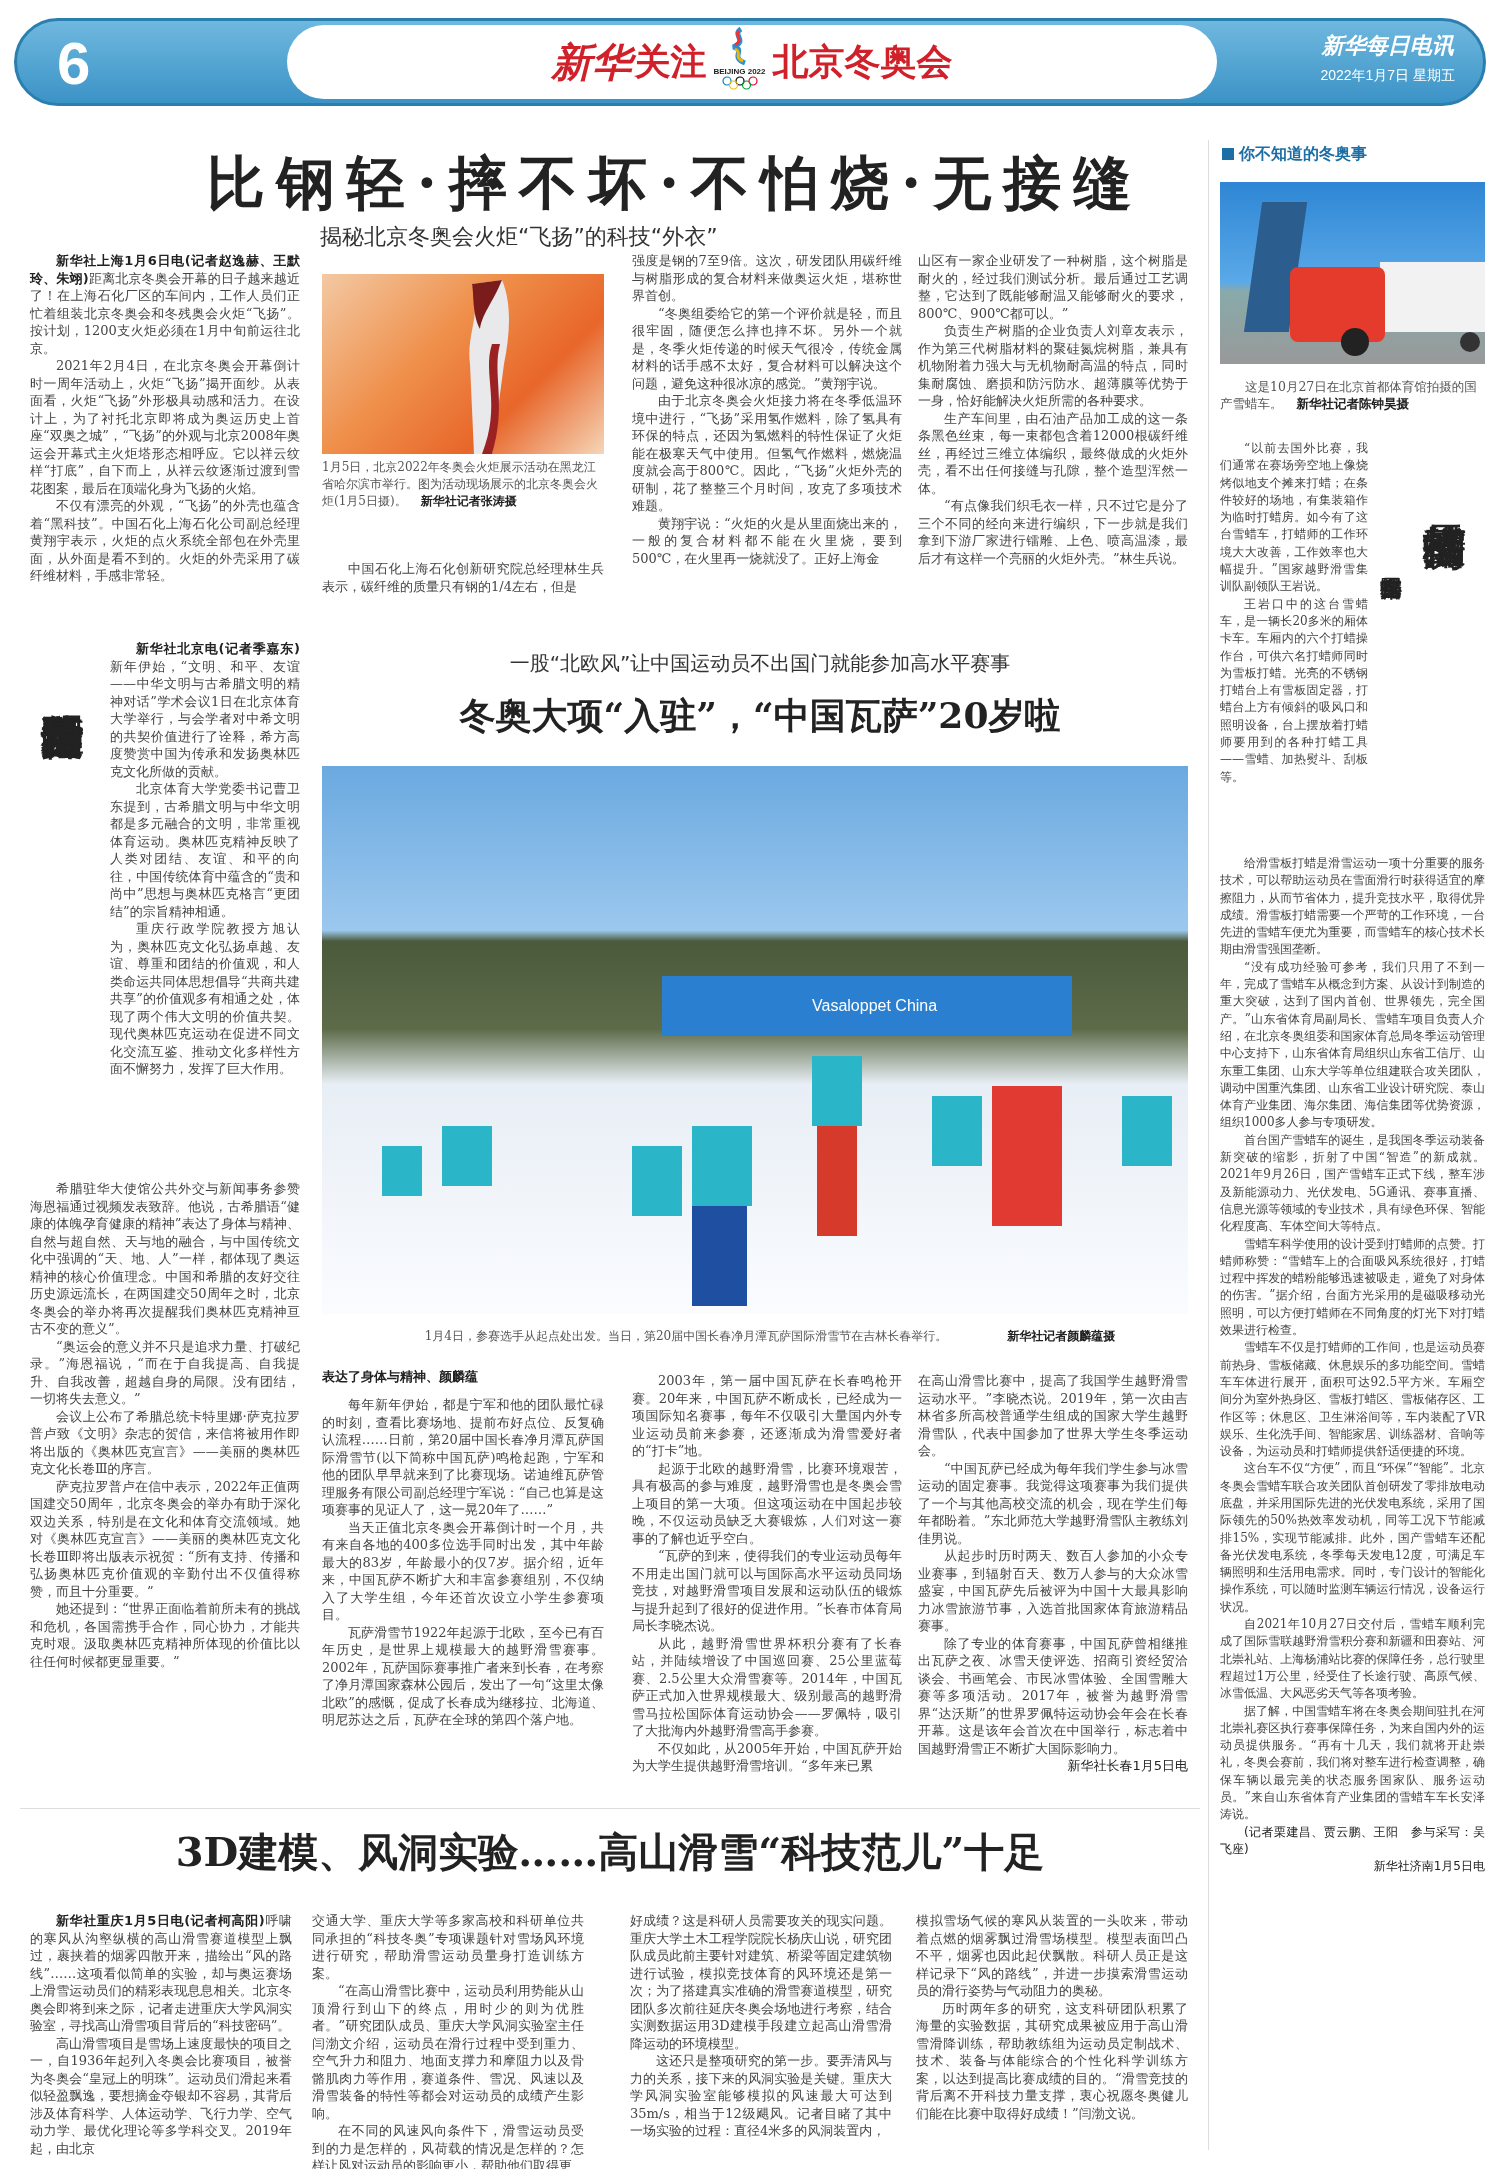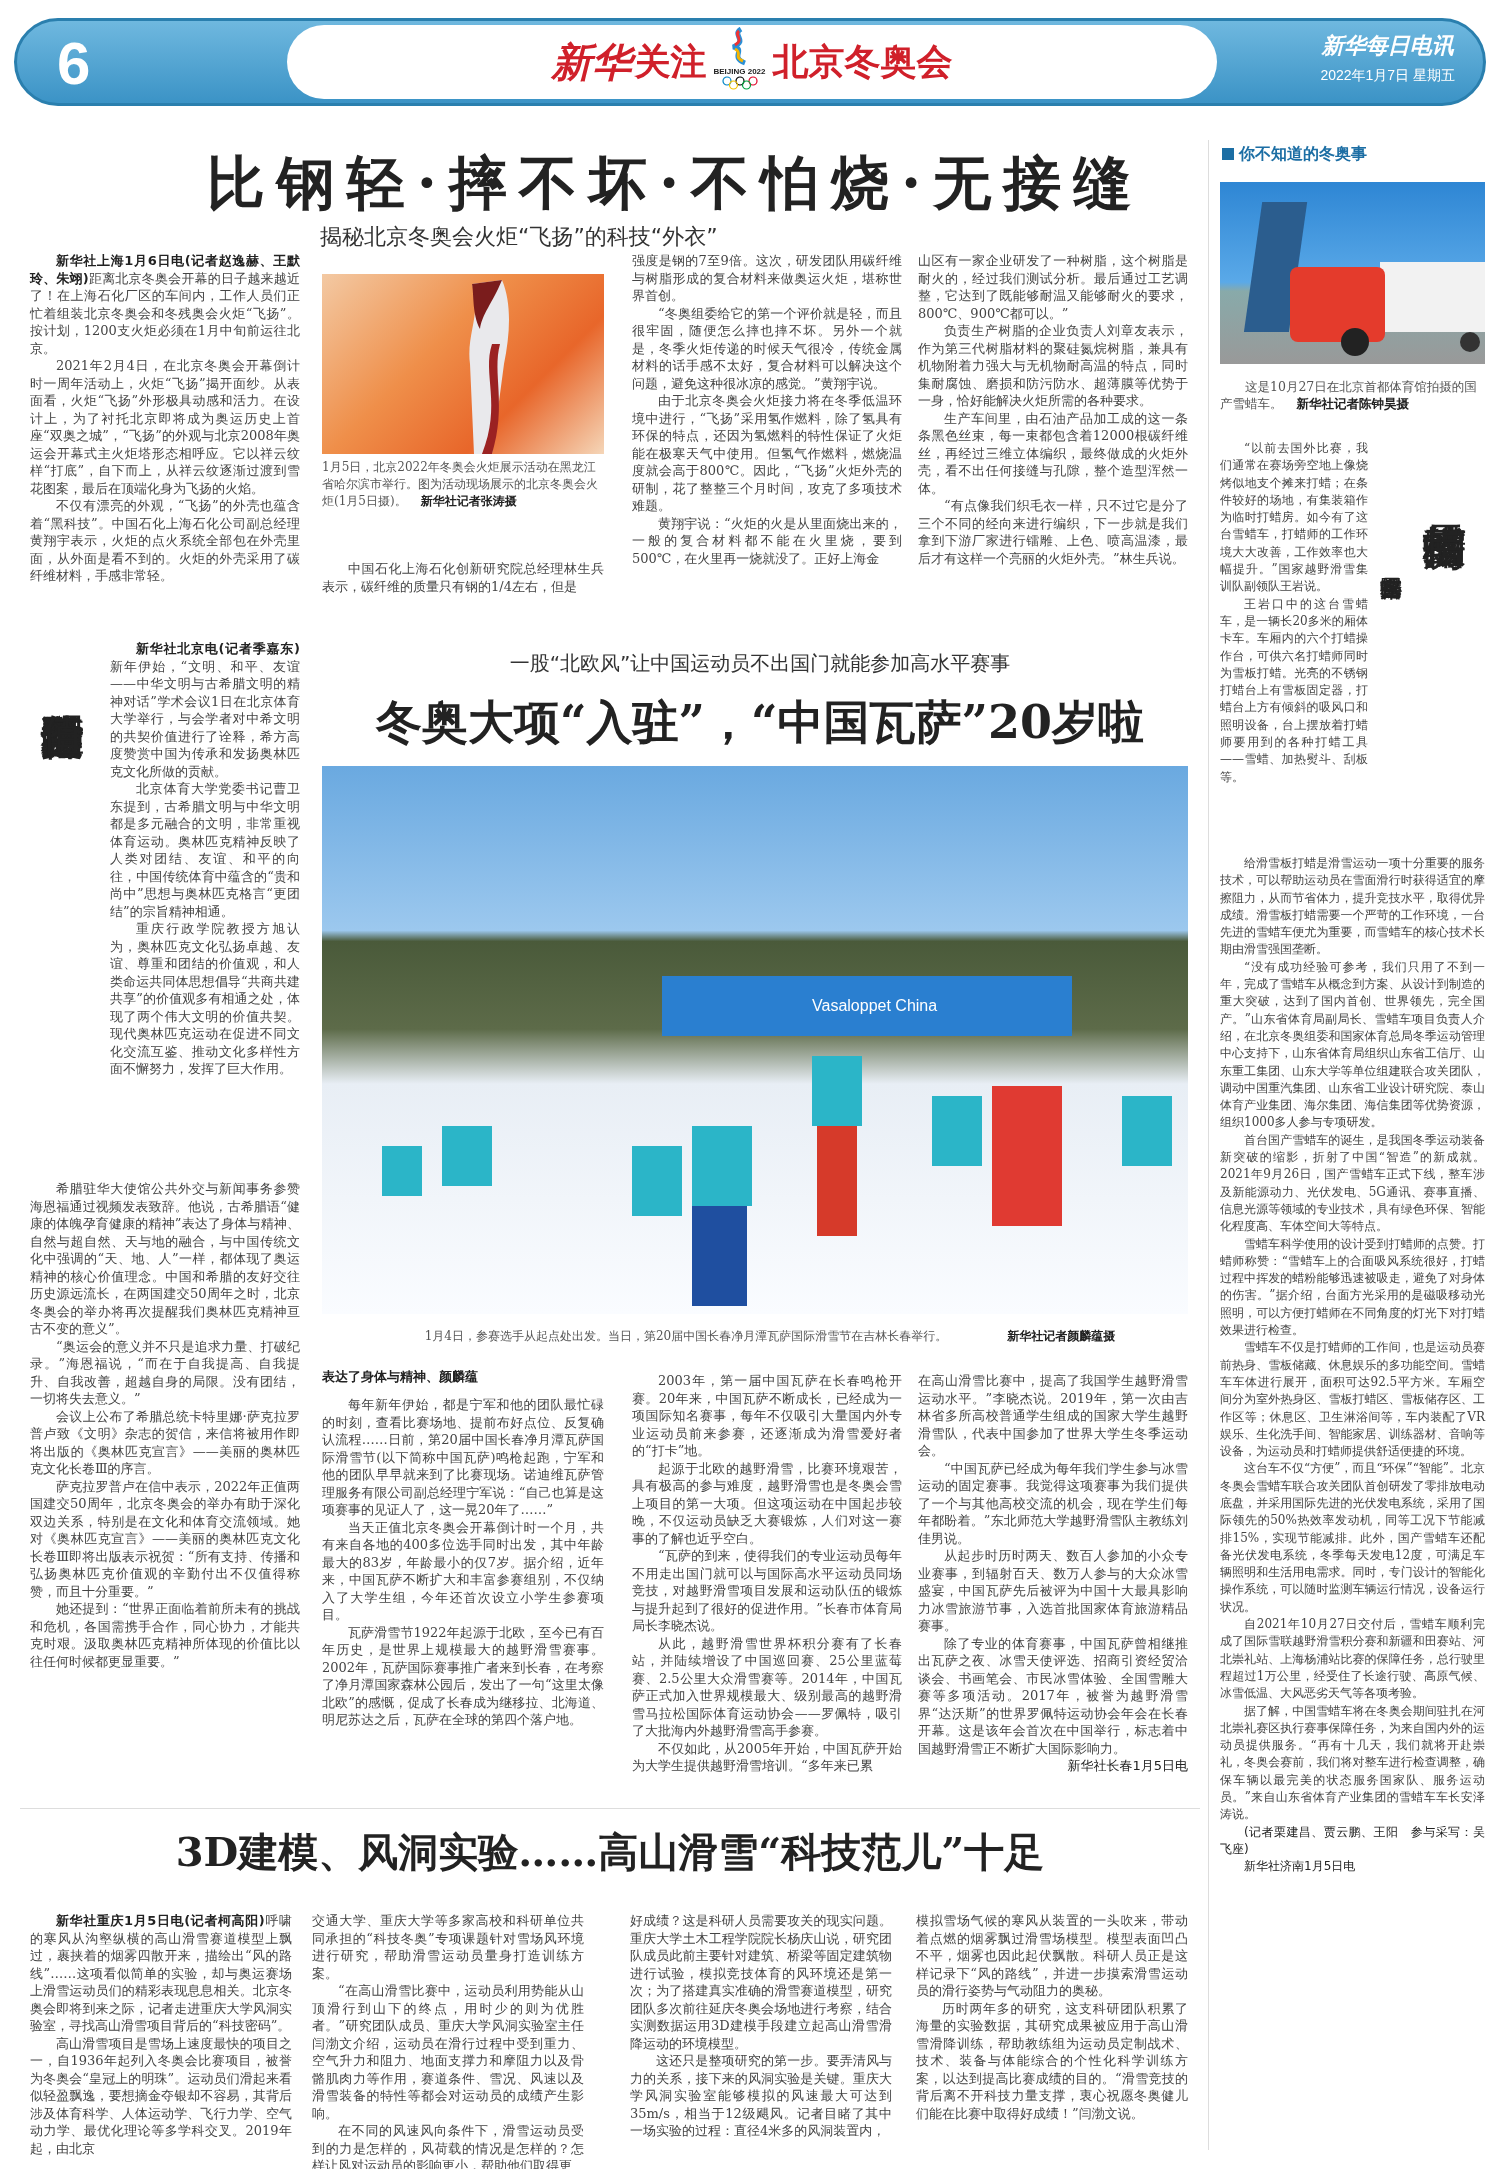--- a/index.html
+++ b/index.html
@@ -27,21 +27,21 @@
 
   .photo { background: #ccc; overflow: hidden; padding-left: 20px; }
   .caption { font-size: 12px; line-height: 17px; color: #555; }
   .caption .credit { font-family: "DejaVu Sans", sans-serif; font-weight: bold; color: #222; margin-left: 14px; }
 
   .side-tag { font-family: "DejaVu Sans", sans-serif; font-size: 16px; color: #1c6ea4; font-weight: bold; }
   .side-tag::before { content: ""; display: inline-block; width: 12px; height: 12px; background: #1c6ea4; margin-right: 5px; vertical-align: -1px; }
 
   .vtitle { writing-mode: vertical-rl; font-family: "DejaVu Sans", sans-serif; color: #222; }
   .kicker-2 { left: 330px; top: 650px; width: 860px; text-align: center; font-family: "DejaVu Sans", sans-serif; font-size: 20px; color: #333; }
-  .headline-2 { left: 330px; top: 692px; width: 860px; text-align: center; font-size: 46px; font-weight: bold; color: #222; }
+  .headline-2 { left: 330px; top: 692px; width: 860px; text-align: center; font-size: 36px; font-weight: bold; color: #222; }
   .headline-3 { left: 20px; top: 1825px; width: 1180px; text-align: center; font-size: 40px; font-weight: bold; color: #222; }
   .rule { background: #ddd; }
 </style>
 </head>
 <body>
 
 <div class="abs masthead">
   <div class="page-num">6</div>
   <div class="center">
     <span class="brand">新华</span>
@@ -128,21 +128,21 @@
 <div class="abs col" style="left:1220px; top:855px; width:265px; font-size:12px; line-height:17.3px;">
   <p>给滑雪板打蜡是滑雪运动一项十分重要的服务技术，可以帮助运动员在雪面滑行时获得适宜的摩擦阻力，从而节省体力，提升竞技水平，取得优异成绩。滑雪板打蜡需要一个严苛的工作环境，一台先进的雪蜡车便尤为重要，而雪蜡车的核心技术长期由滑雪强国垄断。</p>
   <p>“没有成功经验可参考，我们只用了不到一年，完成了雪蜡车从概念到方案、从设计到制造的重大突破，达到了国内首创、世界领先，完全国产。”山东省体育局副局长、雪蜡车项目负责人介绍，在北京冬奥组委和国家体育总局冬季运动管理中心支持下，山东省体育局组织山东省工信厅、山东重工集团、山东大学等单位组建联合攻关团队，调动中国重汽集团、山东省工业设计研究院、泰山体育产业集团、海尔集团、海信集团等优势资源，组织1000多人参与专项研发。</p>
   <p>首台国产雪蜡车的诞生，是我国冬季运动装备新突破的缩影，折射了中国“智造”的新成就。2021年9月26日，国产雪蜡车正式下线，整车涉及新能源动力、光伏发电、5G通讯、赛事直播、信息光源等领域的专业技术，具有绿色环保、智能化程度高、车体空间大等特点。</p>
   <p>雪蜡车科学使用的设计受到打蜡师的点赞。打蜡师称赞：“雪蜡车上的合面吸风系统很好，打蜡过程中挥发的蜡粉能够迅速被吸走，避免了对身体的伤害。”据介绍，台面方光采用的是磁吸移动光照明，可以方便打蜡师在不同角度的灯光下对打蜡效果进行检查。</p>
   <p>雪蜡车不仅是打蜡师的工作间，也是运动员赛前热身、雪板储藏、休息娱乐的多功能空间。雪蜡车车体进行展开，面积可达92.5平方米。车厢空间分为室外热身区、雪板打蜡区、雪板储存区、工作区等；休息区、卫生淋浴间等，车内装配了VR娱乐、生化洗手间、智能家居、训练器材、音响等设备，为运动员和打蜡师提供舒适便捷的环境。</p>
   <p>这台车不仅“方便”，而且“环保”“智能”。北京冬奥会雪蜡车联合攻关团队首创研发了零排放电动底盘，并采用国际先进的光伏发电系统，采用了国际领先的50%热效率发动机，同等工况下节能减排15%，实现节能减排。此外，国产雪蜡车还配备光伏发电系统，冬季每天发电12度，可满足车辆照明和生活用电需求。同时，专门设计的智能化操作系统，可以随时监测车辆运行情况，设备运行状况。</p>
   <p>自2021年10月27日交付后，雪蜡车顺利完成了国际雪联越野滑雪积分赛和新疆和田赛站、河北崇礼站、上海杨浦站比赛的保障任务，总行驶里程超过1万公里，经受住了长途行驶、高原气候、冰雪低温、大风恶劣天气等各项考验。</p>
   <p>据了解，中国雪蜡车将在冬奥会期间驻扎在河北崇礼赛区执行赛事保障任务，为来自国内外的运动员提供服务。“再有十几天，我们就将开赴崇礼，冬奥会赛前，我们将对整车进行检查调整，确保车辆以最完美的状态服务国家队、服务运动员。”来自山东省体育产业集团的雪蜡车车长安泽涛说。</p>
   <p style="font-family:'DejaVu Sans',sans-serif; color:#222;">(记者栗建昌、贾云鹏、王阳　参与采写：吴飞座)</p>
-  <p style="text-align:left; font-family:'DejaVu Sans',sans-serif; color:#222;">新华社济南1月5日电</p>
+  <p style="text-align:right; font-family:'DejaVu Sans',sans-serif; color:#222;">新华社济南1月5日电</p>
 </div>
 
 <div class="abs vtitle" style="left:38px; top:680px; font-size:44px; line-height:50px; height:660px;">中希文明精神对话诠释奥运价值</div>
 <div class="abs col" style="left:110px; top:640px; width:190px;">
   <p><span class="lead">新华社北京电(记者季嘉东)</span><span>新年伊始，“文明、和平、友谊——中华文明与古希腊文明的精神对话”学术会议1日在北京体育大学举行，与会学者对中希文明的共契价值进行了诠释，希方高度赞赏中国为传承和发扬奥林匹克文化所做的贡献。</span></p>
   <p>北京体育大学党委书记曹卫东提到，古希腊文明与中华文明都是多元融合的文明，非常重视体育运动。奥林匹克精神反映了人类对团结、友谊、和平的向往，中国传统体育中蕴含的“贵和尚中”思想与奥林匹克格言“更团结”的宗旨精神相通。</p>
   <p>重庆行政学院教授方旭认为，奥林匹克文化弘扬卓越、友谊、尊重和团结的价值观，和人类命运共同体思想倡导“共商共建共享”的价值观多有相通之处，体现了两个伟大文明的价值共契。现代奥林匹克运动在促进不同文化交流互鉴、推动文化多样性方面不懈努力，发挥了巨大作用。</p>
 </div>
 <div class="abs col" style="left:30px; top:1180px; width:270px;">
   <p>希腊驻华大使馆公共外交与新闻事务参赞海恩福通过视频发表致辞。他说，古希腊语“健康的体魄孕育健康的精神”表达了身体与精神、自然与超自然、天与地的融合，与中国传统文化中强调的“天、地、人”一样，都体现了奥运精神的核心价值理念。中国和希腊的友好交往历史源远流长，在两国建交50周年之时，北京冬奥会的举办将再次提醒我们奥林匹克精神亘古不变的意义”。</p>

